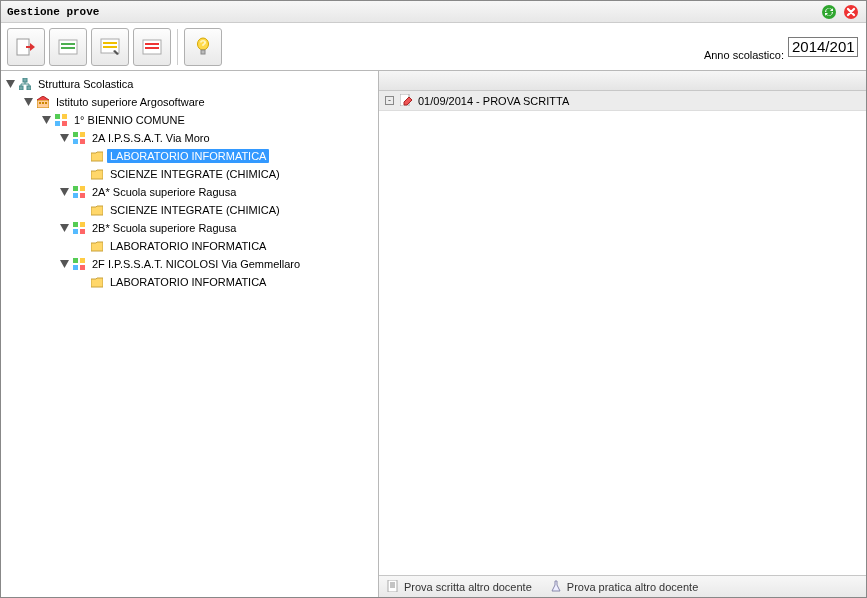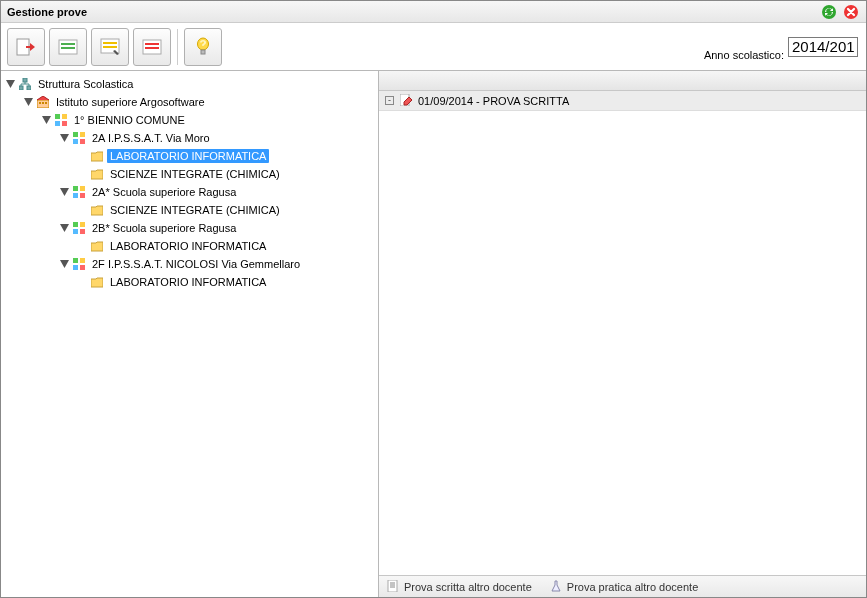--- a/index.html
+++ b/index.html
@@ -1,18 +1,18 @@
 <!DOCTYPE html>
 <html><head>
 <meta charset="utf-8">
 <style>
   * { box-sizing: border-box; margin: 0; padding: 0; }
   body { font-family: Arial, Helvetica, sans-serif; font-size: 11px; color: #000; background: #fff; }
   .window { width: 867px; height: 598px; border: 1px solid #888; position: relative; display: flex; flex-direction: column; }
-  .titlebar { height: 22px; background: linear-gradient(#f7f7f7,#e7e7e7); border-bottom: 1px solid #ccc; display: flex; align-items: center; padding: 0 6px; }
+  .titlebar { height: 22px; background: linear-gradient(#f7f7f7,#e7e7e7); border-bottom: 1px solid #ccc; display: flex; align-items: center; padding: 0 6px; font-family: Liberation Mono, monospace; }
   .titlebar .title { font-weight: bold; flex: 1; }
   .titlebar .tbtn { width: 18px; height: 18px; margin-left: 4px; display:flex; align-items:center; justify-content:center; cursor:pointer;}
   .toolbar { height: 48px; border-bottom: 1px solid #b8b8b8; display: flex; align-items: center; padding: 4px 6px; gap: 4px; }
   .tool { width: 38px; height: 38px; border: 1px solid #b0b0b0; border-radius: 3px; background: linear-gradient(#fdfdfd,#e9e9e9); display:flex; align-items:center; justify-content:center; cursor:pointer;}
   .tool-sep { width:1px; height:36px; background:#ccc; margin:0 2px; }
   .spacer { flex: 1; }
   .year-wrap { display:flex; align-items:center; gap:4px; padding-right:2px;}
   .year-label { font-size:11px;margin-top:16px; }
   .year-input { width:70px; height:20px; border:1px solid #7a7a7a; padding:1px 3px; font-size:15px; text-align:right;}
   .body { flex:1; display:flex; overflow:hidden;}

